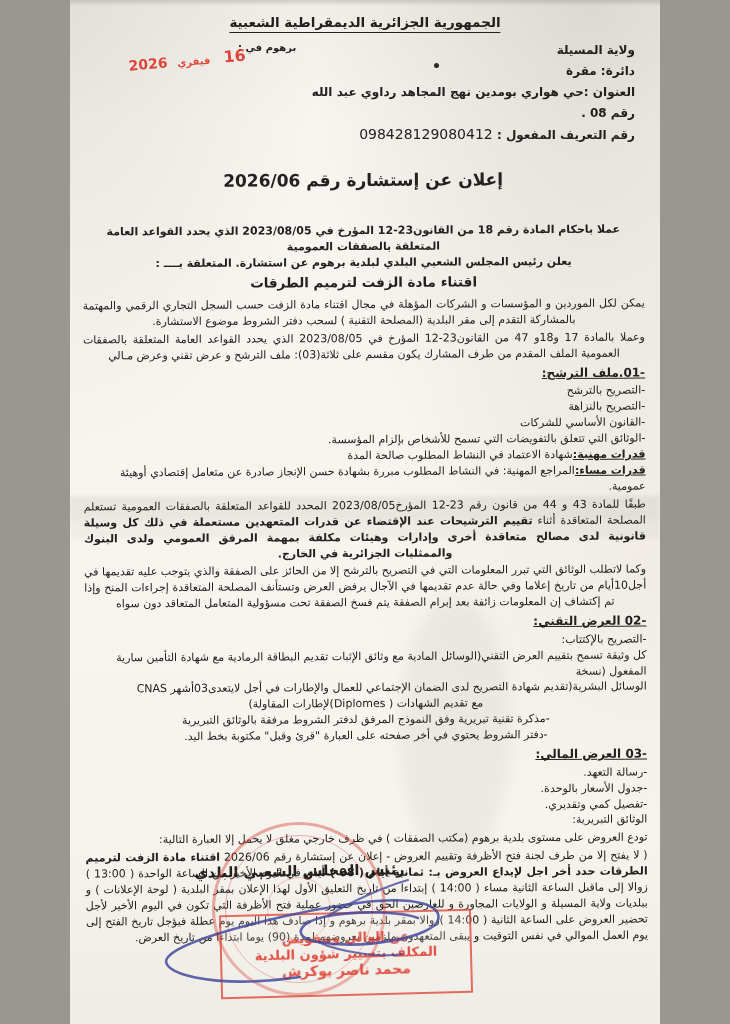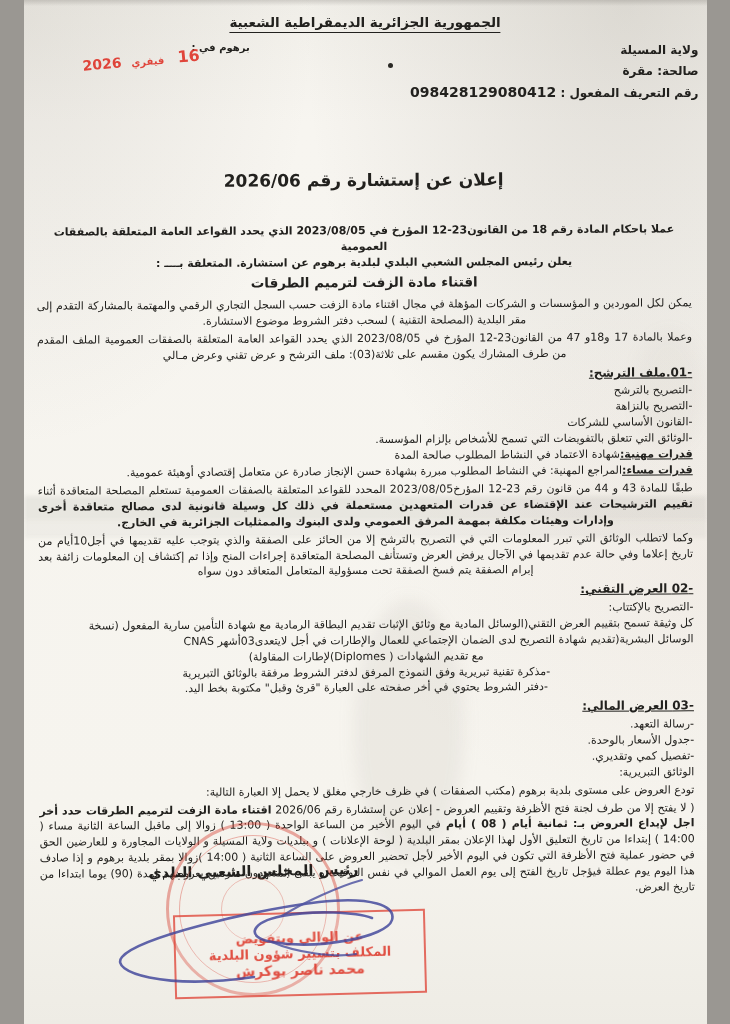--- a/index.html
+++ b/index.html
@@ -1,36 +1,36 @@
 <!DOCTYPE html>
 <html><head>
 <meta charset="utf-8">
 <title>document</title>
 <style>
   html,body{margin:0;padding:0;background:#9a9792;}
   .page{
-    position:relative;width:683px;height:1024px;margin:0 auto;overflow:hidden;
+    position:relative;width:590px;height:1024px;margin:0 auto;overflow:hidden;
     background:
       radial-gradient(ellipse at 88% 0%, rgba(135,128,118,.20), transparent 38%),
       radial-gradient(ellipse at 0% 2%, rgba(135,128,118,.14), transparent 30%),
       radial-gradient(ellipse at 100% 55%, rgba(190,160,150,.10), transparent 35%),
       linear-gradient(180deg,#f1efe9 0%,#f7f5f0 12%,#f6f4ee 80%,#eeece5 100%);
     font-family:"DejaVu Sans",sans-serif;
     direction:rtl;color:#22211e;
   }
   .page::before{content:"";position:absolute;left:0;top:0;right:0;height:6px;
     background:linear-gradient(180deg,rgba(60,55,50,.18),transparent);}
   .smear{position:absolute;left:0;right:0;background:rgba(110,105,98,.10);filter:blur(2px);}
   .ghost{position:absolute;background:rgba(150,140,128,.10);filter:blur(8px);border-radius:50%;}
   .republic{position:absolute;top:14px;left:50%;transform:translateX(-50%);
     font-weight:bold;font-size:13.5px;border-bottom:1.6px solid #22211e;padding-bottom:2px;white-space:nowrap;}
-  .hdr-right{position:absolute;top:40px;right:8px;width:345px;text-align:right;
+  .hdr-right{position:absolute;top:40px;right:25px;width:345px;text-align:right;
     font-size:12px;font-weight:bold;line-height:21px;}
   .hdr-right .taxline{font-size:12px;}
-  .hdr-right .taxnum{font-weight:bold;font-size:14px;letter-spacing:.5px;}
+  .hdr-right .taxnum{font-weight:normal;font-size:14px;letter-spacing:.5px;}
   .place-date{position:absolute;top:42px;left:168px;font-size:10px;font-weight:bold;}
   .date-stamp{position:absolute;top:52px;left:26px;width:150px;color:#df372c;
     transform:rotate(-5deg);font-weight:bold;white-space:nowrap;direction:rtl;opacity:.92;}
   .date-stamp .ds-day{font-size:16px;letter-spacing:7px;margin-left:8px;}
   .date-stamp .ds-month{font-size:10px;margin-left:4px;}
   .date-stamp .ds-year{font-size:14px;letter-spacing:1px;}
   .center-dot{position:absolute;top:63px;left:364px;width:5px;height:5px;border-radius:50%;background:#2a2925;}
   .body{position:absolute;top:158px;left:14px;right:14px;font-size:11px;line-height:1.45;transform:rotate(-.3deg);}
   .doc-title{text-align:center;font-weight:bold;font-size:17px;margin:10px 0 30px 0;}
   .c{text-align:center;}
@@ -64,21 +64,22 @@
 
   <div class="smear" style="top:496px;height:24px;"></div>
   <div class="smear" style="top:520px;height:18px;opacity:.6;"></div>
   <div class="ghost" style="left:330px;top:600px;width:110px;height:260px;"></div>
   <div class="ghost" style="left:610px;top:330px;width:70px;height:120px;opacity:.5;"></div>
 
   <div class="republic">الجمهورية الجزائرية الديمقراطية الشعبية</div>
 
   <div class="hdr-right">
     <div>ولاية المسيلة</div>
-    <div>صالحة: مقرة</div>
+    <div>دائرة: مقرة</div>
+    <div>العنوان :حي هواري بومدين نهج المجاهد رداوي عبد الله رقم 08 .</div>
     <div class="taxline">
       <span>رقم التعريف المفعول :</span>
       <span class="taxnum">098428129080412</span>
     </div>
   </div>
 
   <div class="place-date">برهوم في :</div>
 
   <div class="date-stamp">
     <span class="ds-day">16</span>

